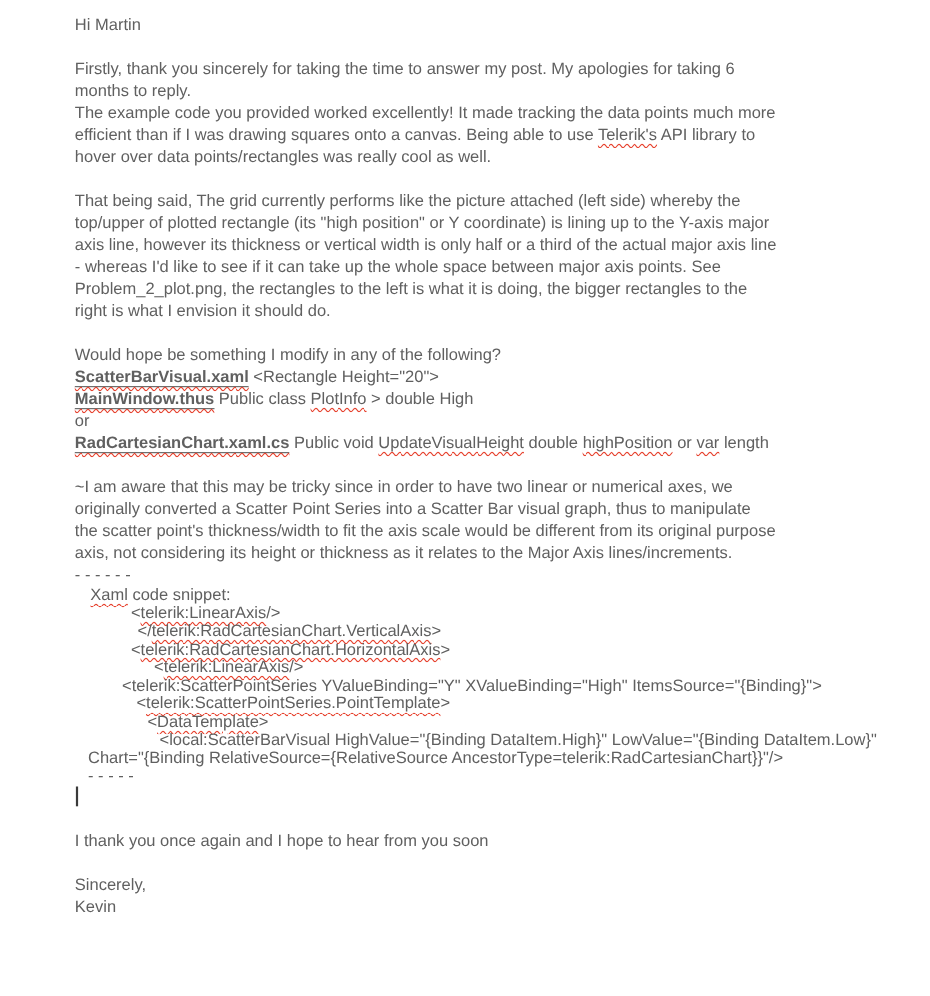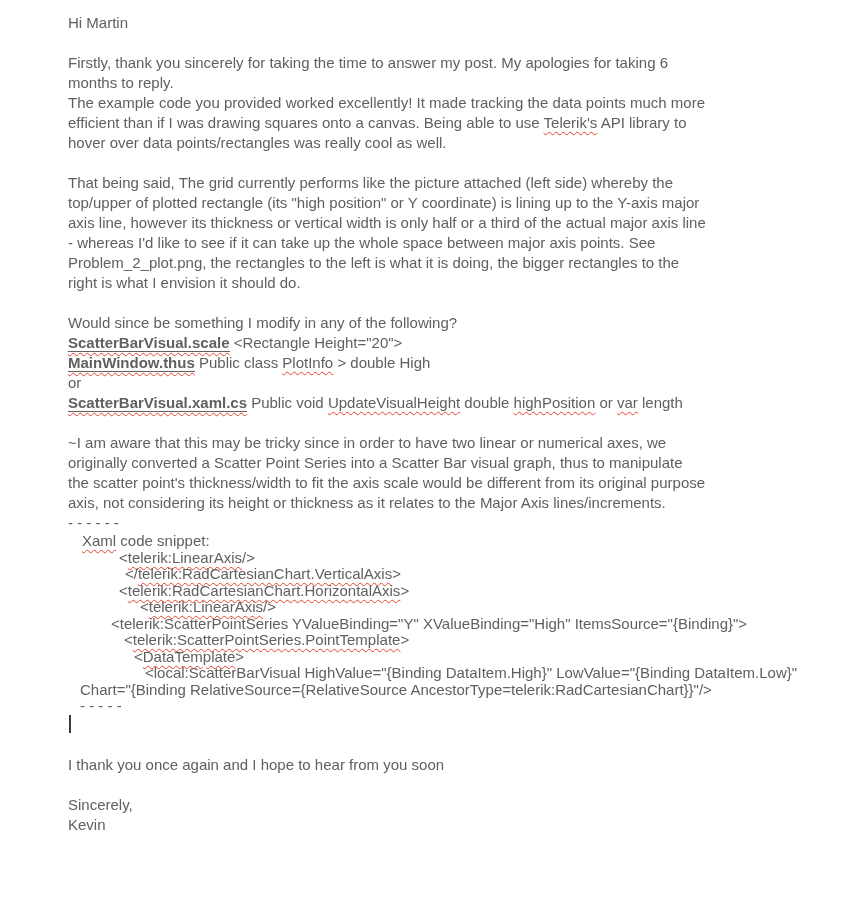--- a/index.html
+++ b/index.html
@@ -57,25 +57,25 @@
     <div class="line body"><span>efficient than if I was drawing squares onto a canvas. Being able to use </span><span class="sq">Telerik's</span><span> API library to</span></div>
     <div class="line body"><span>hover over data points/rectangles was really cool as well.</span></div>
     <div class="line body"></div>
     <div class="line body"><span>That being said, The grid currently performs like the picture attached (left side) whereby the</span></div>
     <div class="line body"><span>top/upper of plotted rectangle (its "high position" or Y coordinate) is lining up to the Y-axis major</span></div>
     <div class="line body"><span>axis line, however its thickness or vertical width is only half or a third of the actual major axis line</span></div>
     <div class="line body"><span>- whereas I'd like to see if it can take up the whole space between major axis points. See</span></div>
     <div class="line body"><span>Problem_2_plot.png, the rectangles to the left is what it is doing, the bigger rectangles to the</span></div>
     <div class="line body"><span>right is what I envision it should do.</span></div>
     <div class="line body"></div>
-    <div class="line body"><span>Would since be something I modify in any of the following?</span></div>
-    <div class="line body"><span class="b u sq">ScatterBarVisual.scale</span><span> &lt;Rectangle Height="20"&gt;</span></div>
+    <div class="line body"><span>Would hope be something I modify in any of the following?</span></div>
+    <div class="line body"><span class="b u sq">ScatterBarVisual.xaml</span><span> &lt;Rectangle Height="20"&gt;</span></div>
     <div class="line body"><span class="b u sq">MainWindow.thus</span><span> Public class </span><span class="sq">PlotInfo</span><span> &gt; double High</span></div>
     <div class="line body"><span>or</span></div>
-    <div class="line body"><span class="b u sq">ScatterBarVisual.xaml.cs</span><span> Public void </span><span class="sq">UpdateVisualHeight</span><span> double </span><span class="sq">highPosition</span><span> or </span><span class="sq">var</span><span> length</span></div>
+    <div class="line body"><span class="b u sq">RadCartesianChart.xaml.cs</span><span> Public void </span><span class="sq">UpdateVisualHeight</span><span> double </span><span class="sq">highPosition</span><span> or </span><span class="sq">var</span><span> length</span></div>
     <div class="line body"></div>
     <div class="line body"><span>~I am aware that this may be tricky since in order to have two linear or numerical axes, we</span></div>
     <div class="line body"><span>originally converted a Scatter Point Series into a Scatter Bar visual graph, thus to manipulate</span></div>
     <div class="line body"><span>the scatter point's thickness/width to fit the axis scale would be different from its original purpose</span></div>
     <div class="line body"><span>axis, not considering its height or thickness as it relates to the Major Axis lines/increments.</span></div>
     <div class="line body"><span>- - - - - -</span></div>
     <div class="line code" style="padding-left: 2px;"><span class="sq">Xaml</span><span> code snippet:</span></div>
     <div class="line code" style="padding-left: 39px;"><span>&lt;</span><span class="sq">telerik:LinearAxis</span><span>/&gt;</span></div>
     <div class="line code" style="padding-left: 45px;"><span>&lt;/</span><span class="sq">telerik:RadCartesianChart.VerticalAxis</span><span>&gt;</span></div>
     <div class="line code" style="padding-left: 39px;"><span>&lt;</span><span class="sq">telerik:RadCartesianChart.HorizontalAxis</span><span>&gt;</span></div>

